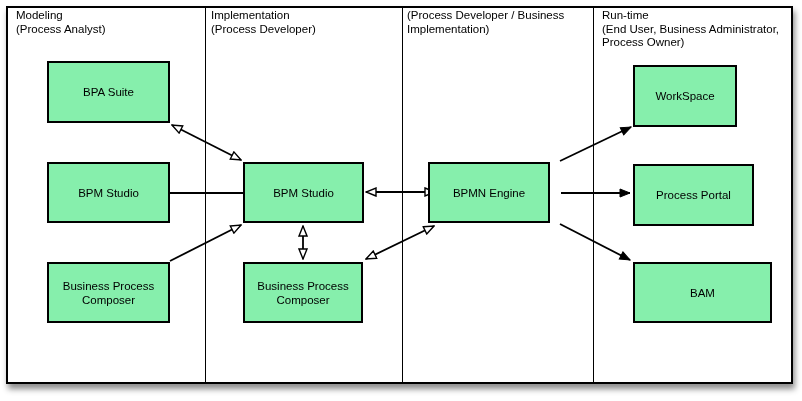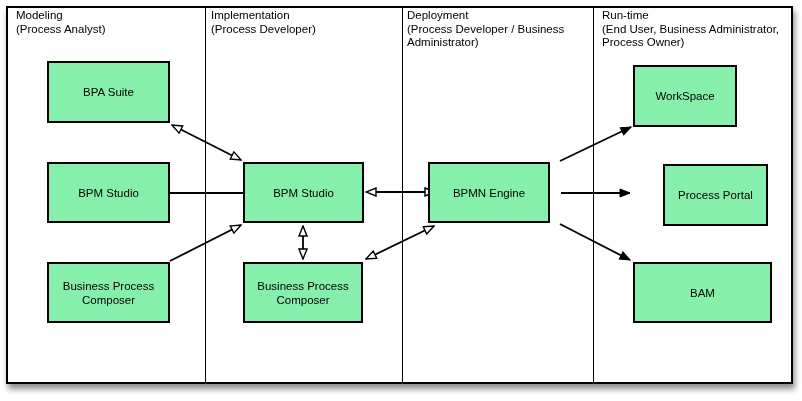--- a/index.html
+++ b/index.html
@@ -74,23 +74,22 @@
 
   <div class="col-header" style="left:16px; width:180px">
     <div>Modeling</div>
     <div>(Process Analyst)</div>
   </div>
   <div class="col-header" style="left:211px; width:182px">
     <div>Implementation</div>
     <div>(Process Developer)</div>
   </div>
   <div class="col-header" style="left:407px; width:182px">
-    <div>Deployment</div>
     <div>(Process Developer / Business</div>
-    <div>Administrator)</div>
+    <div>Implementation)</div>
   </div>
   <div class="col-header" style="left:602px; width:188px">
     <div>Run-time</div>
     <div>(End User, Business Administrator,</div>
     <div>Process Owner)</div>
   </div>
 
   <svg class="wires" width="802" height="401" viewBox="0 0 802 401">
     <defs>
       <marker id="mOpen" viewBox="0 0 12 10" markerWidth="12" markerHeight="10" refX="11" refY="5" orient="auto-start-reverse" markerUnits="userSpaceOnUse">
@@ -125,20 +124,20 @@
   </div>
   <div class="node" style="left:243px; top:262px; width:120px; height:61px">
     <span>Business Process Composer</span>
   </div>
   <div class="node" style="left:428px; top:162px; width:122px; height:61px">
     <span>BPMN Engine</span>
   </div>
   <div class="node" style="left:633px; top:65px;  width:104px; height:62px">
     <span>WorkSpace</span>
   </div>
-  <div class="node" style="left:663px; top:164px; width:105px; height:62px">
+  <div class="node" style="left:633px; top:164px; width:121px; height:62px">
     <span>Process Portal</span>
   </div>
   <div class="node" style="left:633px; top:262px; width:139px; height:61px">
     <span>BAM</span>
   </div>
 
 </div>
 
 </body></html>

